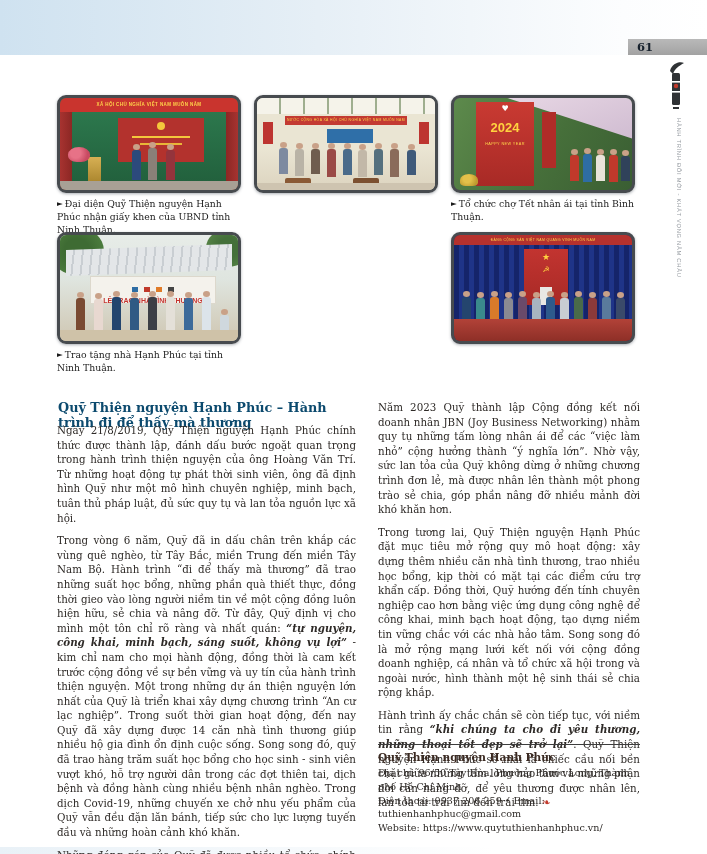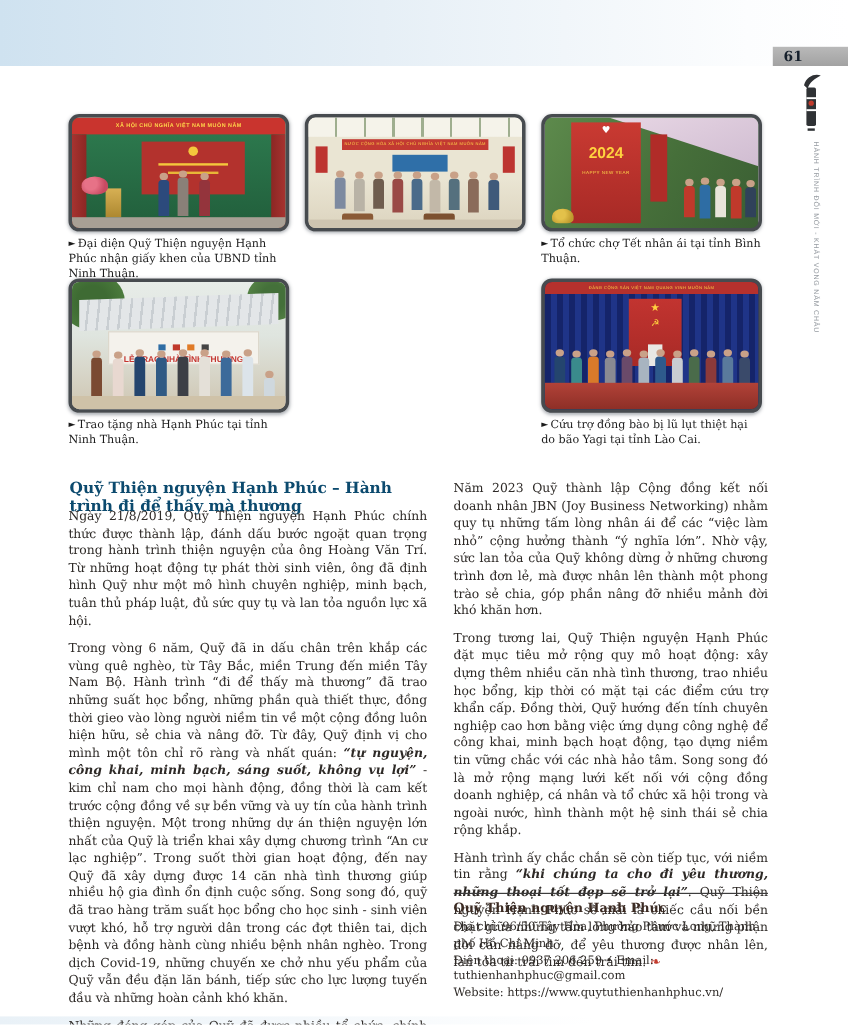--- a/index.html
+++ b/index.html
@@ -5,21 +5,21 @@
   html,body{margin:0;padding:0;background:#ffffff;}
   .page{position:relative;width:707px;height:854px;background:#fff;overflow:hidden;
         font-family:"DejaVu Serif",serif;}
   .abs{position:absolute;}
 
   
   .top-band{position:absolute;top:0;left:0;width:707px;height:55px;
     background:linear-gradient(90deg,#cfe2f0 0%,#e6eff6 45%,#fcfdfe 88%,#fff 100%);}
   .bottom-band{position:absolute;bottom:0;left:0;width:707px;height:7px;
     background:linear-gradient(90deg,#e9f1f7,#ffffff 70%);}
-  .pageno{position:absolute;top:39px;right:0;width:63px;height:16px;box-sizing:border-box;
+  .pageno{position:absolute;top:39px;right:0;width:79px;height:16px;box-sizing:border-box;
     background:linear-gradient(#b9b9b9,#a2a2a2);color:#16202c;font-weight:bold;
     font-size:11.5px;line-height:16px;padding-left:9px;margin-left:27px;}
 
   
   .side-logo{position:absolute;top:60px;right:21px;width:20px;height:54px;}
   .tagline{position:absolute;top:118px;right:25px;height:170px;writing-mode:vertical-rl;
     font-family:"Liberation Sans",sans-serif;font-size:5.8px;letter-spacing:.7px;
     color:#979ca2;white-space:nowrap;}
 
   
@@ -190,23 +190,20 @@
       <i class="pf" style="left:120px;bottom:18px;height:26px;background:#4a6b4a"></i>
       <i class="pf" style="left:134px;bottom:18px;height:25px;background:#8c3a3a"></i>
       <i class="pf" style="left:148px;bottom:18px;height:26px;background:#5a7a9c"></i>
       <i class="pf" style="left:162px;bottom:18px;height:25px;background:#3a4a6a"></i>
       <i class="abs" style="left:24px;bottom:14px;width:7px;height:6px;background:#f2f2ee"></i>
       <i class="abs" style="left:66px;bottom:14px;width:7px;height:6px;background:#f2f2ee"></i>
       <i class="abs" style="left:108px;bottom:14px;width:7px;height:6px;background:#f2f2ee"></i>
       <i class="abs" style="left:150px;bottom:14px;width:7px;height:6px;background:#f2f2ee"></i>
       <i class="abs" style="left:0;right:0;bottom:0;height:22px;background:linear-gradient(#b24238,#8e2f27)"></i>
     </div>
-    <figcaption>
-      <span class="cm">►</span><span>Cứu trợ đồng bào bị lũ lụt thiệt hại do bão Yagi tại tỉnh Lào Cai.</span>
-    </figcaption>
   </figure>
 
   <div class="art-title">Quỹ Thiện nguyện Hạnh Phúc – Hành trình đi để thấy mà thương</div>
   <div class="colL">
       <p class="para"><span>Ngày 21/8/2019, Quỹ Thiện nguyện Hạnh Phúc chính thức được thành lập, đánh dấu bước ngoặt quan trọng trong hành trình thiện nguyện của ông Hoàng Văn Trí. Từ những hoạt động tự phát thời sinh viên, ông đã định hình Quỹ như một mô hình chuyên nghiệp, minh bạch, tuân thủ pháp luật, đủ sức quy tụ và lan tỏa nguồn lực xã hội.</span></p>
       <p class="para"><span>Trong vòng 6 năm, Quỹ đã in dấu chân trên khắp các vùng quê nghèo, từ Tây Bắc, miền Trung đến miền Tây Nam Bộ. Hành trình “đi để thấy mà thương” đã trao những suất học bổng, những phần quà thiết thực, đồng thời gieo vào lòng người niềm tin về một cộng đồng luôn hiện hữu, sẻ chia và nâng đỡ. Từ đây, Quỹ định vị cho mình một tôn chỉ rõ ràng và nhất quán: </span><i>“tự nguyện, công khai, minh bạch, sáng suốt, không vụ lợi”</i><span> - kim chỉ nam cho mọi hành động, đồng thời là cam kết trước cộng đồng về sự bền vững và uy tín của hành trình thiện nguyện. Một trong những dự án thiện nguyện lớn nhất của Quỹ là triển khai xây dựng chương trình “An cư lạc nghiệp”. Trong suốt thời gian hoạt động, đến nay Quỹ đã xây dựng được 14 căn nhà tình thương giúp nhiều hộ gia đình ổn định cuộc sống. Song song đó, quỹ đã trao hàng trăm suất học bổng cho học sinh - sinh viên vượt khó, hỗ trợ người dân trong các đợt thiên tai, dịch bệnh và đồng hành cùng nhiều bệnh nhân nghèo. Trong dịch Covid-19, những chuyến xe chở nhu yếu phẩm của Quỹ vẫn đều đặn lăn bánh, tiếp sức cho lực lượng tuyến đầu và những hoàn cảnh khó khăn.</span></p>
       <p class="para"><span>Những đóng góp của Quỹ đã được nhiều tổ chức, chính quyền địa phương ghi nhận bằng nhiều bằng khen, giấy khen. Đặc biệt, ngày 25/6/2025, Chủ tịch Quỹ Hoàng Văn Trí đã được trao tặng Kỷ niệm chương </span></p>
     </div>
   <div class="colR">
       <p class="para"><span>Năm 2023 Quỹ thành lập Cộng đồng kết nối doanh nhân JBN (Joy Business Networking) nhằm quy tụ những tấm lòng nhân ái để các “việc làm nhỏ” cộng hưởng thành “ý nghĩa lớn”. Nhờ vậy, sức lan tỏa của Quỹ không dừng ở những chương trình đơn lẻ, mà được nhân lên thành một phong trào sẻ chia, góp phần nâng đỡ nhiều mảnh đời khó khăn hơn.</span></p>

